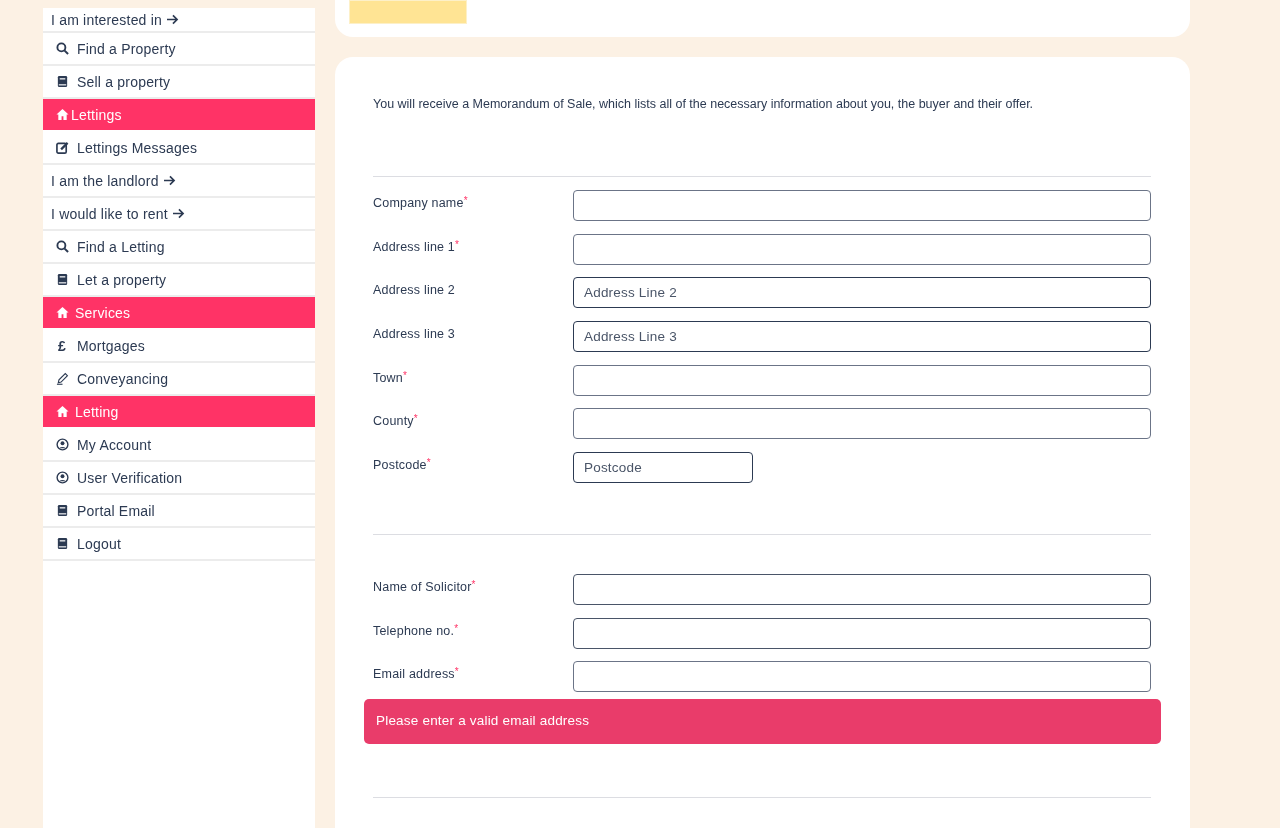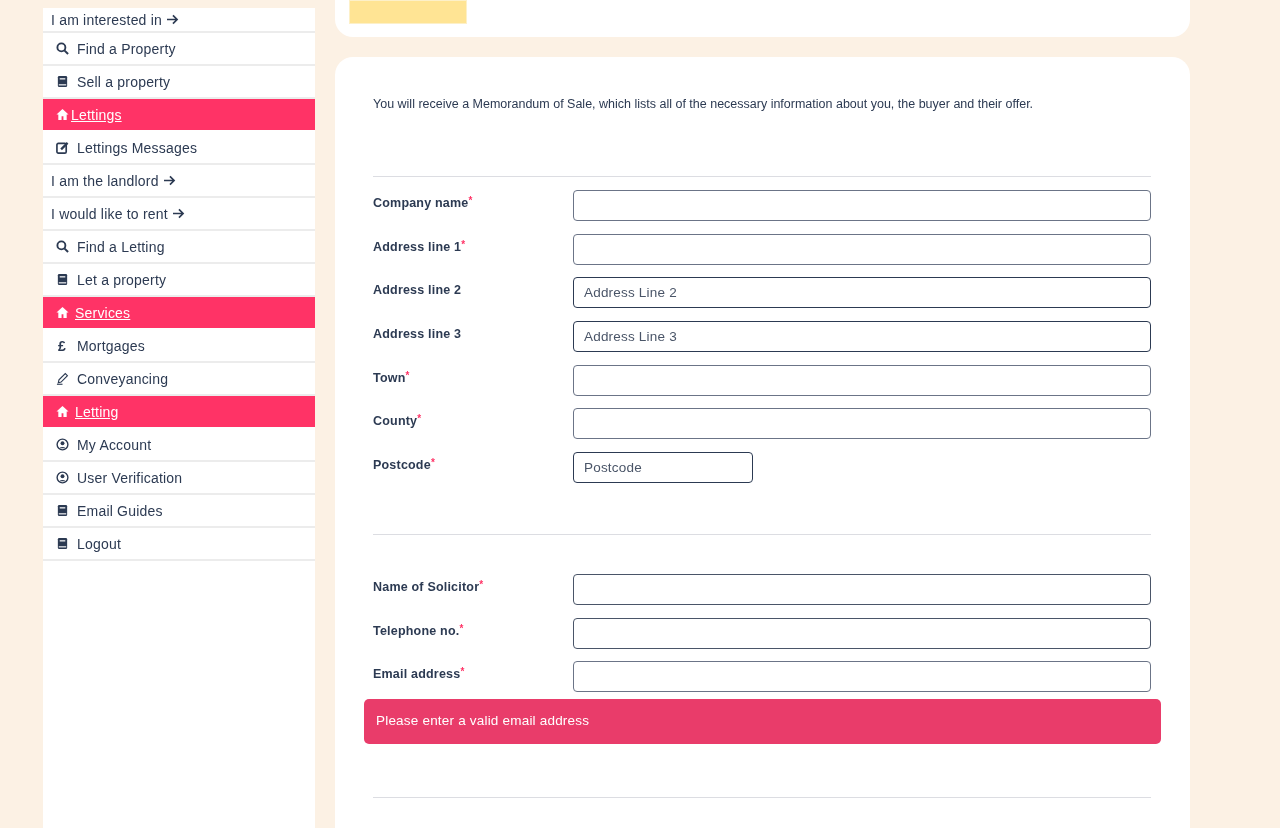--- a/index.html
+++ b/index.html
@@ -17,21 +17,21 @@
     margin-top: 8px;
   }
   .nav-item {
     display: flex; align-items: center;
     height: 33px; border-bottom: 2px solid #ececec;
     font-size: 14px; color: #2c3a52; letter-spacing: 0.2px;
     padding-left: 12px; cursor: pointer; white-space: nowrap;
   }
   .nav-item.plain { padding-left: 8px; }
   .nav-item.header {
-    background: #ff3366; color: #fff; border-bottom: 2px solid #ffffff; text-decoration: underline;
+    background: #ff3366; color: #fff; border-bottom: 2px solid #ffffff;
   }
   .nav-item .ico { width: 14px; height: 14px; margin-right: 8px; display: inline-flex; align-items: center; justify-content: center; }
   .nav-item.header .ico { margin-right: 6px; }
   .nav-item.header.tight .ico { margin-right: 2px; }
   .nav-item .ico svg { width: 13px; height: 13px; }
   .arrow { margin-left: 4px; display: inline-flex; }
   .arrow svg { width: 13px; height: 11px; }
 
   
   .card-top {
@@ -45,21 +45,21 @@
   
   .card-main {
     position: absolute; left: 335px; top: 57px; width: 855px; height: 800px;
     background: #ffffff; border-radius: 18px;
   }
   .intro { position: absolute; left: 38px; top: 39px; width: 780px; font-size: 12.5px; line-height: 17px; color: #2c3a52; }
   .intro p + p { margin-top: 30px; }
   .divider { position: absolute; left: 38px; width: 778px; height: 1px; background: #dcdde2; }
 
   .form-row { position: absolute; left: 38px; width: 778px; height: 31px; }
-  .form-label { position: absolute; left: 0; top: 6px; font-size: 12.5px; color: #2c3a52; letter-spacing: 0.2px; font-weight: bold; }
+  .form-label { position: absolute; left: 0; top: 6px; font-size: 12.5px; color: #2c3a52; letter-spacing: 0.2px; }
   .req { color: #ff3366; font-size: 10px; vertical-align: top; position: relative; top: -1px; }
   .form-input {
     position: absolute; left: 200px; top: 0; width: 578px; height: 31px;
     border: 1px solid #4a5568; border-radius: 4px;
     background: #fff; font-size: 13.5px; color: #4a5568;
     padding: 0 10px; font-family: "Liberation Sans", sans-serif; letter-spacing: 0.2px;
   }
   .form-input.soft { border-color: #6b7487; }
   .form-input.dark { border-color: #2c3a52; }
   .form-input.short { width: 180px; }
@@ -204,21 +204,21 @@
     <span>User Verification</span>
   </div>
   <div class="nav-item">
     <span class="ico">
         <svg viewBox="0 0 14 14">
           <rect x="2" y="1" width="10" height="12" rx="1.5" fill="#2c3a52"></rect>
           <rect x="4" y="3.5" width="6" height="1.3" fill="#fff"></rect>
           <rect x="3" y="10" width="8" height="1.2" fill="#fff"></rect>
         </svg>
       </span>
-    <span>Email Guides</span>
+    <span>Portal Email</span>
   </div>
   <div class="nav-item">
     <span class="ico">
         <svg viewBox="0 0 14 14">
           <rect x="2" y="1" width="10" height="12" rx="1.5" fill="#2c3a52"></rect>
           <rect x="4" y="3.5" width="6" height="1.3" fill="#fff"></rect>
           <rect x="3" y="10" width="8" height="1.2" fill="#fff"></rect>
         </svg>
       </span>
     <span>Logout</span>

